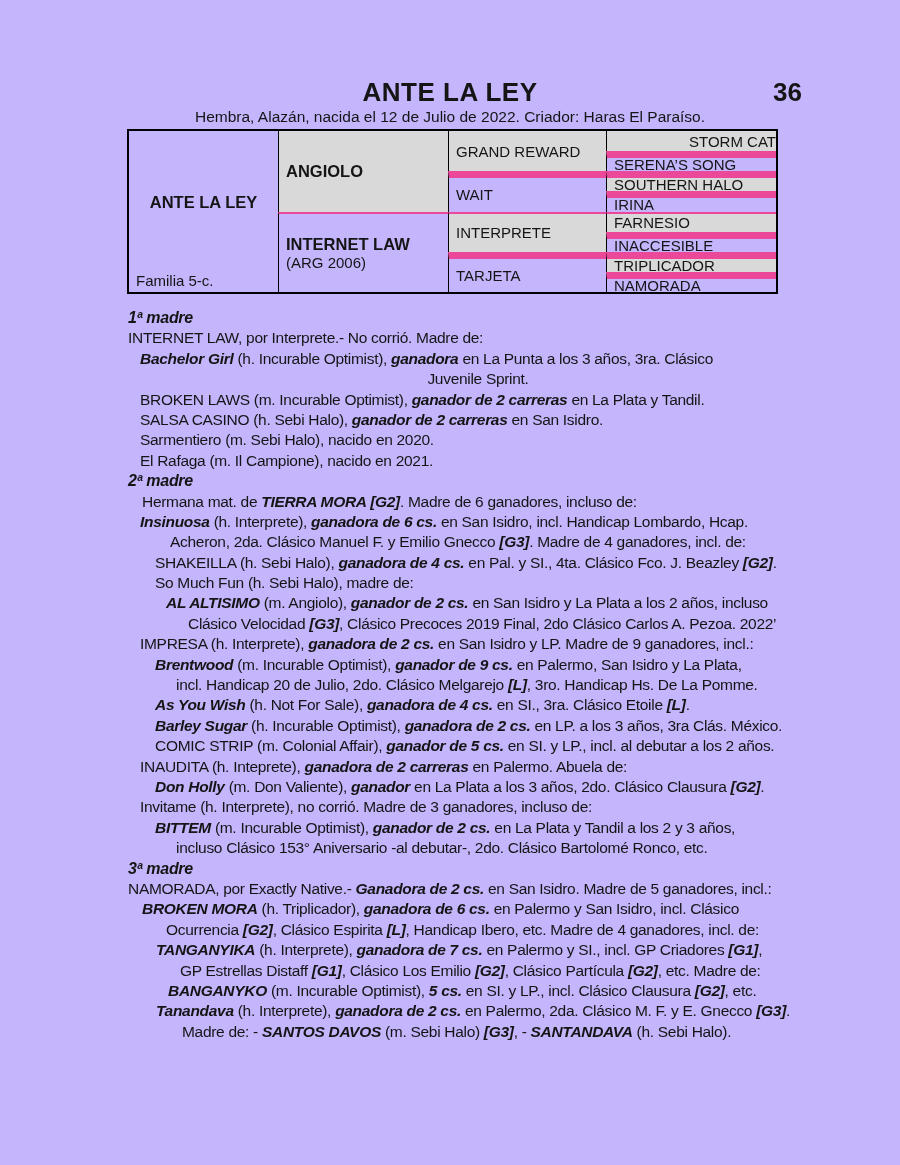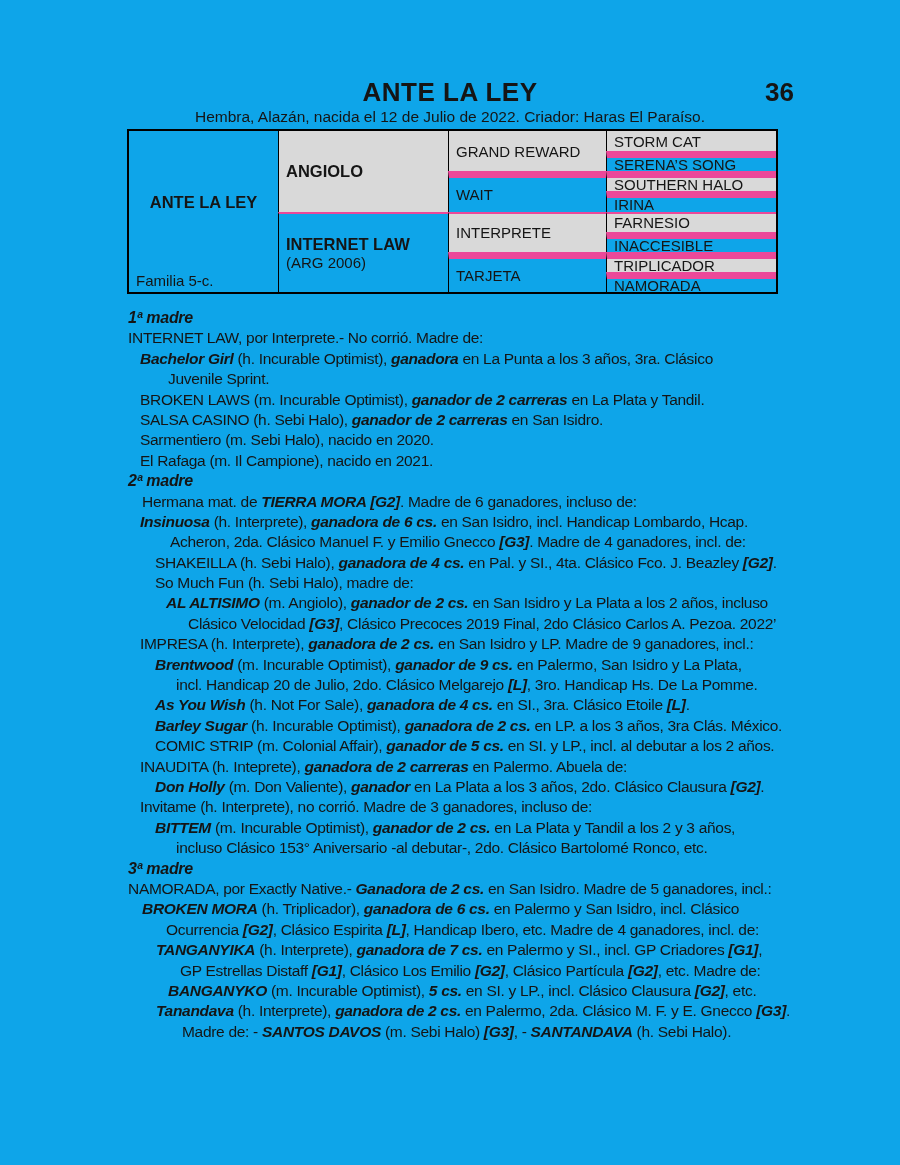--- a/index.html
+++ b/index.html
@@ -1,25 +1,25 @@
 <!DOCTYPE html>
 <html><head>
 <meta charset="utf-8">
 <style>
   html,body { margin:0; padding:0; background:#ffffff; }
   .page {
-    position:relative; width:900px; height:1165px; background:#0ea5e9;
+    position:relative; width:900px; height:1165px; background:#c4b5fd;
     font-family:"Liberation Sans", sans-serif; color:#151515; overflow:hidden;
   }
   .title {
     position:absolute; top:77px; left:0; width:900px; text-align:center;
     font-size:26px; font-weight:bold; letter-spacing:.5px;
   }
   .pagenum {
-    position:absolute; top:77px; right:106px; font-size:26px; font-weight:bold;
+    position:absolute; top:77px; right:98px; font-size:26px; font-weight:bold;
   }
   .subtitle {
     position:absolute; top:108px; left:0; width:900px; text-align:center; font-size:15.5px;
   }
   
   .ped {
     position:absolute; left:127px; top:129px; width:651px; height:165px;
     border:2px solid #000; box-sizing:border-box;
     display:grid; grid-template-columns:149px 170px 158px 1fr;
     grid-template-rows:repeat(8, 1fr); font-size:15px;
@@ -80,21 +80,21 @@
     <div class="cell" style="grid-column:3; grid-row:3/5;">
         <span>WAIT</span>
       </div>
     <div class="cell" style="grid-column:3; grid-row:7/9;">
         <span>TARJETA</span>
       </div>
     <div class="cell thick shaded" style="grid-column:3; grid-row:5/7;">
         <span>INTERPRETE</span>
       </div>
 
-    <div class="cell r1 shaded" style="grid-column:4; grid-row:1;">
+    <div class="cell r1 shaded" style="grid-column:4; grid-row:1;text-align:right;">
         <span>STORM CAT</span>
       </div>
     <div class="cell" style="grid-column:4; grid-row:2;">
         <span>SERENA’S SONG</span>
       </div>
     <div class="cell shaded" style="grid-column:4; grid-row:3;">
         <span>SOUTHERN HALO</span>
       </div>
     <div class="cell" style="grid-column:4; grid-row:4;">
         <span>IRINA</span>
@@ -111,21 +111,21 @@
     <div class="cell" style="grid-column:4; grid-row:8;">
         <span>NAMORADA</span>
       </div>
 
   </div>
 
   <div class="notes">
       <div class="tline hdr" style="padding-left: 0px;"><span class="b">1ª madre</span></div>
       <div class="tline" style="padding-left: 0px;"><span>INTERNET LAW, por Interprete.- No corrió. Madre de:</span></div>
       <div class="tline" style="padding-left: 12px;"><span class="b">Bachelor Girl</span><span> (h. Incurable Optimist), </span><span class="b">ganadora</span><span> en La Punta a los 3 años, 3ra. Clásico</span></div>
-      <div class="tline" style="padding-left: 40px;"><span>Juvenile Sprint.</span></div>
+      <div class="tline" style="padding-left: 40px; text-align: center;"><span>Juvenile Sprint.</span></div>
       <div class="tline" style="padding-left: 12px;"><span>BROKEN LAWS (m. Incurable Optimist), </span><span class="b">ganador de 2 carreras</span><span> en La Plata y Tandil.</span></div>
       <div class="tline" style="padding-left: 12px;"><span>SALSA CASINO (h. Sebi Halo), </span><span class="b">ganador de 2 carreras</span><span> en San Isidro.</span></div>
       <div class="tline" style="padding-left: 12px;"><span>Sarmentiero (m. Sebi Halo), nacido en 2020.</span></div>
       <div class="tline" style="padding-left: 12px;"><span>El Rafaga (m. Il Campione), nacido en 2021.</span></div>
       <div class="tline hdr" style="padding-left: 0px;"><span class="b">2ª madre</span></div>
       <div class="tline" style="padding-left: 14px;"><span>Hermana mat. de </span><span class="b">TIERRA MORA [G2]</span><span>. Madre de 6 ganadores, incluso de:</span></div>
       <div class="tline" style="padding-left: 12px;"><span class="b">Insinuosa</span><span> (h. Interprete), </span><span class="b">ganadora de 6 cs.</span><span> en San Isidro, incl. Handicap Lombardo, Hcap.</span></div>
       <div class="tline" style="padding-left: 42px;"><span>Acheron, 2da. Clásico Manuel F. y Emilio Gnecco </span><span class="b">[G3]</span><span>. Madre de 4 ganadores, incl. de:</span></div>
       <div class="tline" style="padding-left: 27px;"><span>SHAKEILLA (h. Sebi Halo), </span><span class="b">ganadora de 4 cs.</span><span> en Pal. y SI., 4ta. Clásico Fco. J. Beazley </span><span class="b">[G2]</span><span>.</span></div>
       <div class="tline" style="padding-left: 27px;"><span>So Much Fun (h. Sebi Halo), madre de:</span></div>

